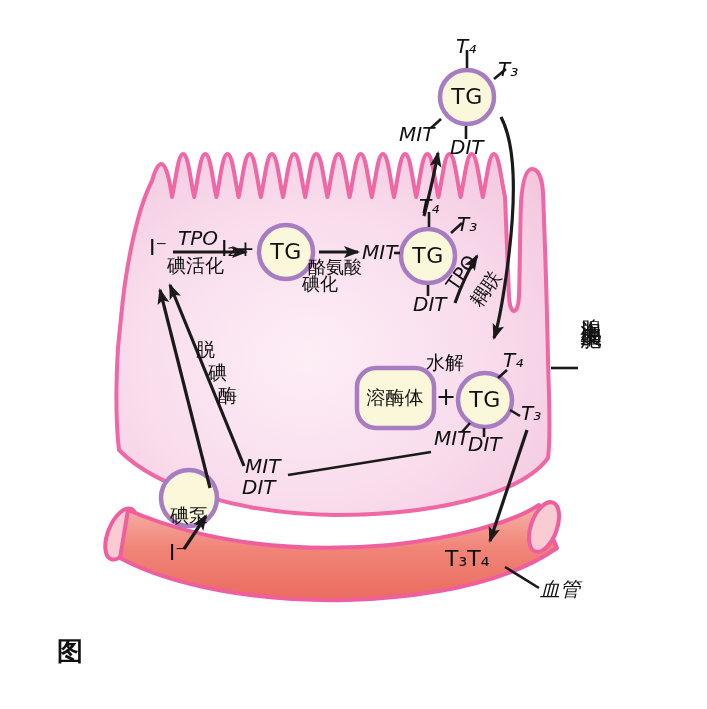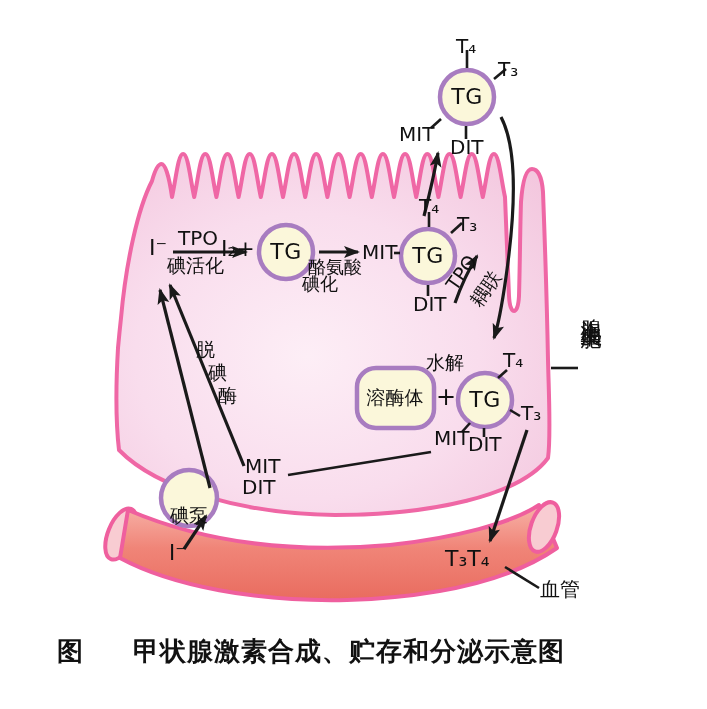--- a/index.html
+++ b/index.html
@@ -5,21 +5,21 @@
   html,body{margin:0;padding:0;background:#fff;}
   #stage{
     position:relative;width:707px;height:709px;background:#ffffff;overflow:hidden;
     font-family:"DejaVu Sans","Liberation Sans",sans-serif;color:#111;
   }
   #diagram-svg{position:absolute;left:0;top:0;}
   .lbl{position:absolute;white-space:nowrap;color:#111;line-height:1.05;}
   .c{transform:translate(-50%,-50%);}       
   .cx{transform:translateX(-50%);}          
   .rot{transform:translate(-50%,-50%) rotate(-55deg);}
-  .fs18{font-size:18px;} .fs19{font-size:19px;} .fs20{font-size:20px;}
+  .fs18{font-size:18px;} .fs19{font-size:19px;} .fs20{font-size:20px;font-style:italic;}
   .fs21{font-size:21px;} .fs22{font-size:22px;} .fs24{font-size:24px;}
   .tg-label{font-size:22px;letter-spacing:0.5px;text-align:center;}
   .vert{
     writing-mode:vertical-rl;text-orientation:upright;
     letter-spacing:2px;font-size:21px;
   }
   .caption{font-weight:bold;font-size:26px;letter-spacing:1px;}
 </style>
 </head>
 <body>
@@ -169,15 +169,14 @@
   <div class="lbl fs20" style="left:242px;top:477px">DIT</div>
 
   <div class="lbl c fs19" style="left:189px;top:516px">碘泵</div>
   <div class="lbl fs21" style="left:169px;top:542px">I⁻</div>
   <div class="lbl fs22" style="left:445px;top:547px">T₃T₄</div>
   <div class="lbl fs20" style="left:540px;top:579px">血管</div>
 
   <div class="lbl vert" style="left:580px;top:302px;height:145px">腺泡上皮细胞</div>
 
   <div class="lbl caption" style="left:57px;top:638px">图</div>
-  <div class="lbl caption" style="left:133px;top:638px">甲状腺激素合成、贮存和分泌示意图</div>
 
 </div>
 
 </body></html>

